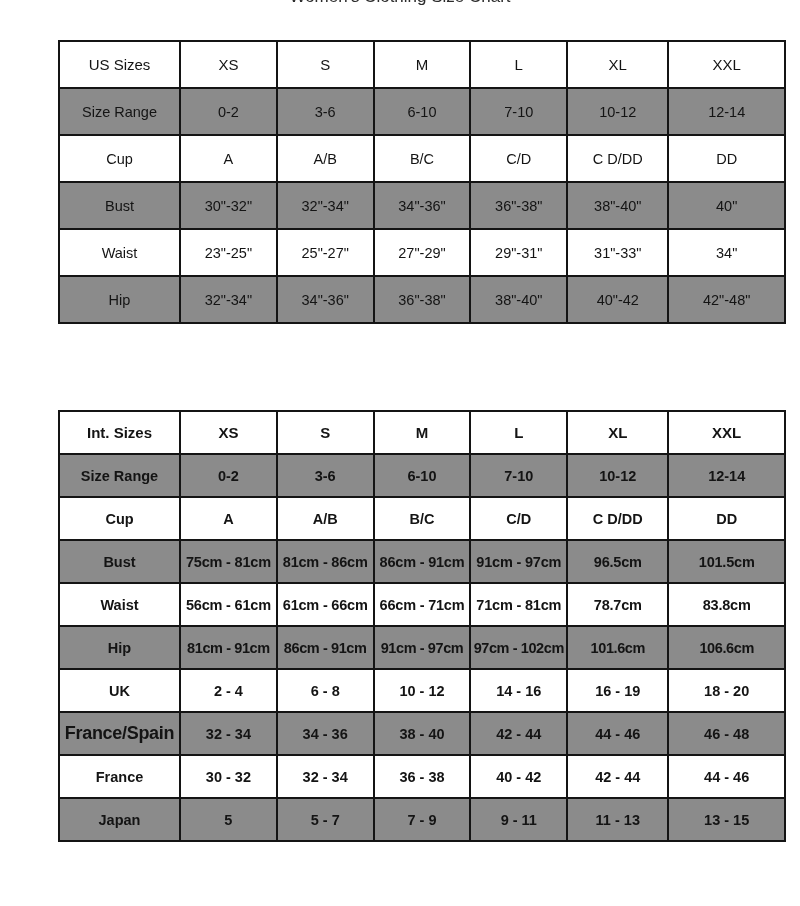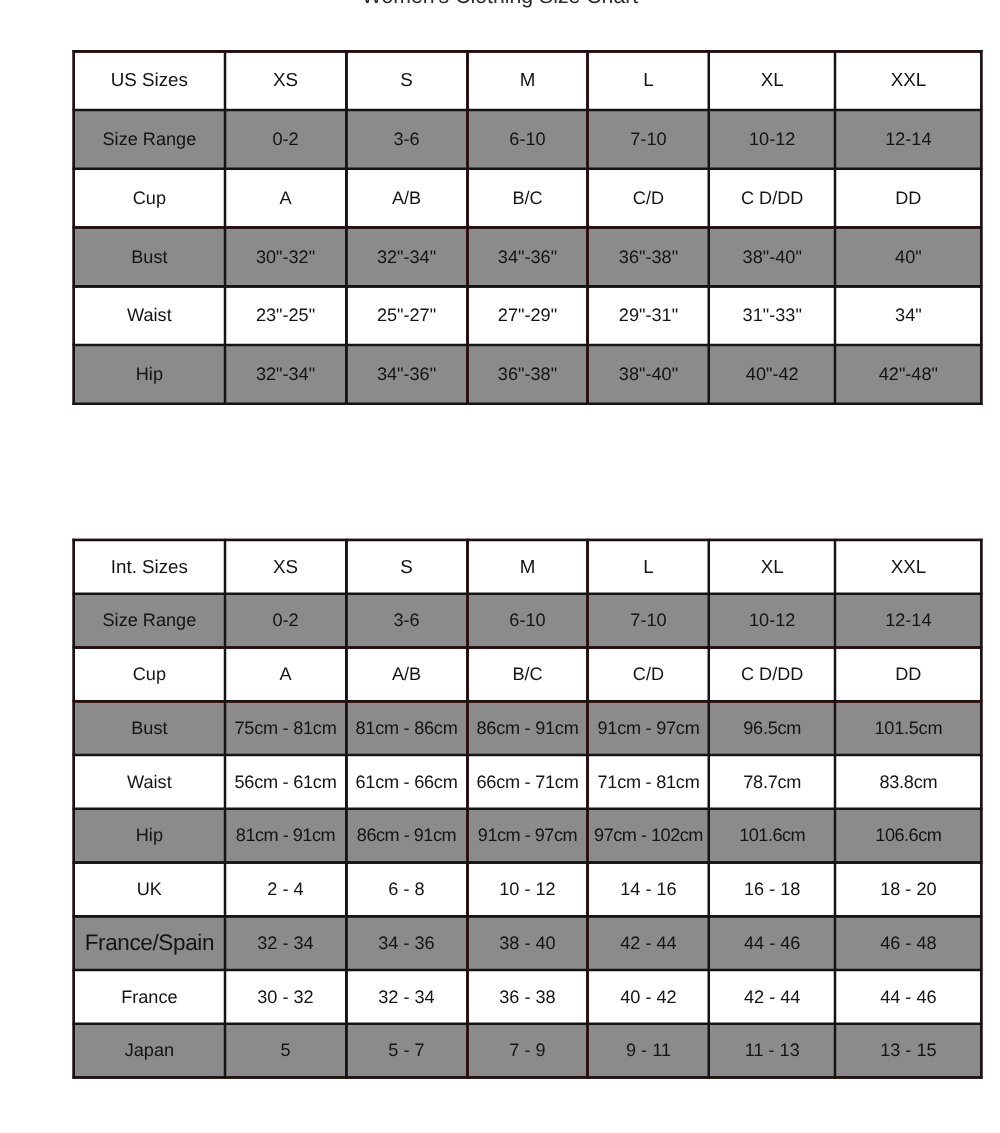--- a/index.html
+++ b/index.html
@@ -36,27 +36,27 @@
     color: #2b2b2b;
     white-space: nowrap;
   }
 
   .chart-wrap {
     position: absolute;
     left: 58px;
     width: 690px;
   }
   #table-us-wrap  { top: 40px;  }
-  #table-int-wrap { top: 431px; }
+  #table-int-wrap { top: 410px; font-weight: bold; }
 
   table.size-table {
     width: 728px;
     border-collapse: collapse;
     table-layout: fixed;
-    background: #7f1d1d;
+    background: #f97316;
   }
   table.size-table td {
     border: 2px solid #141414;
     text-align: center;
     vertical-align: middle;
     font-size: 14.5px;
     color: #141414;
     padding: 0 2px;
     white-space: nowrap;
     overflow: hidden;
@@ -244,21 +244,21 @@
           <td class="metric-small">97cm - 102cm</td>
           <td class="metric-small">101.6cm</td>
           <td class="metric-small">106.6cm</td>
         </tr>
         <tr class="row-light r-h45">
           <td class="label-cell">UK</td>
           <td class="">2 - 4</td>
           <td class="">6 - 8</td>
           <td class="">10 - 12</td>
           <td class="">14 - 16</td>
-          <td class="">16 - 18</td>
+          <td class="">16 - 19</td>
           <td class="">18 - 20</td>
         </tr>
         <tr class="row-dark r-h45">
           <td class="label-cell tight">France/Spain</td>
           <td class="">32 - 34</td>
           <td class="">34 - 36</td>
           <td class="">38 - 40</td>
           <td class="">42 - 44</td>
           <td class="">44 - 46</td>
           <td class="">46 - 48</td>

